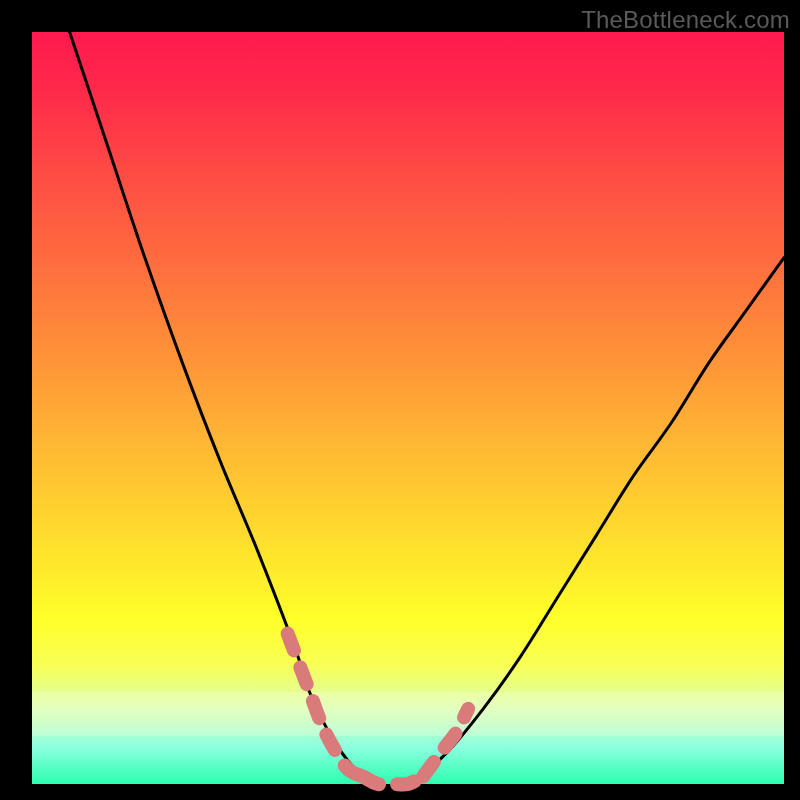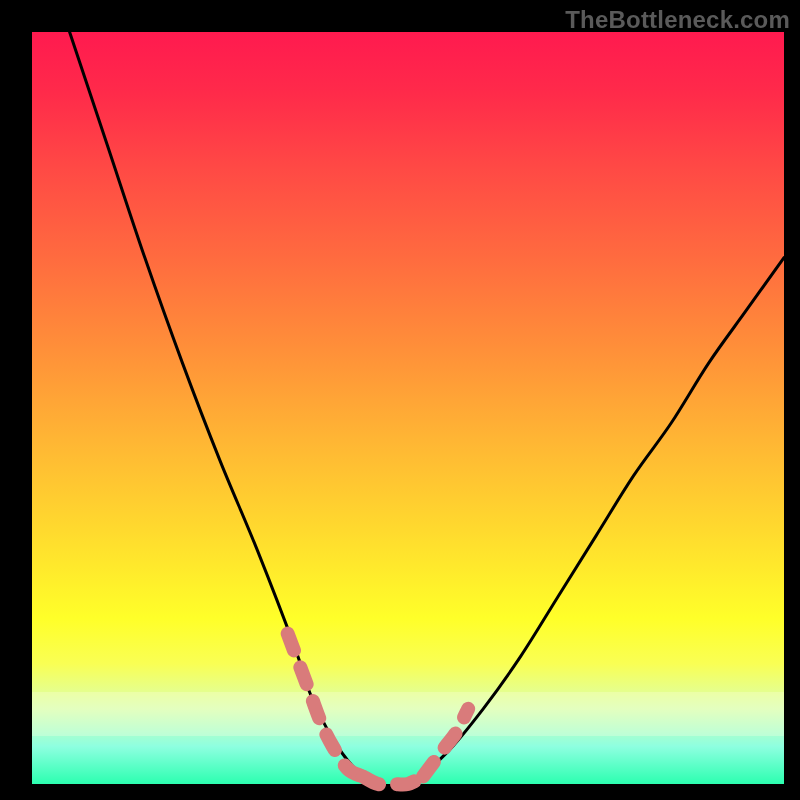--- a/index.html
+++ b/index.html
@@ -48,21 +48,21 @@
     width: 752px;
     height: 44px;
     background: rgba(255,255,230,0.28);
   }
   .watermark {
     position: absolute;
     top: 6px;
     right: 10px;
     color: #5a5a5a;
     font-size: 24px;
-    font-weight: 700;
+    font-weight: 400;
     letter-spacing: 0.2px;
     user-select: none;
   }
   svg.curve {
     position: absolute;
     left: 0;
     top: 0;
     width: 752px;
     height: 752px;
     overflow: visible;

